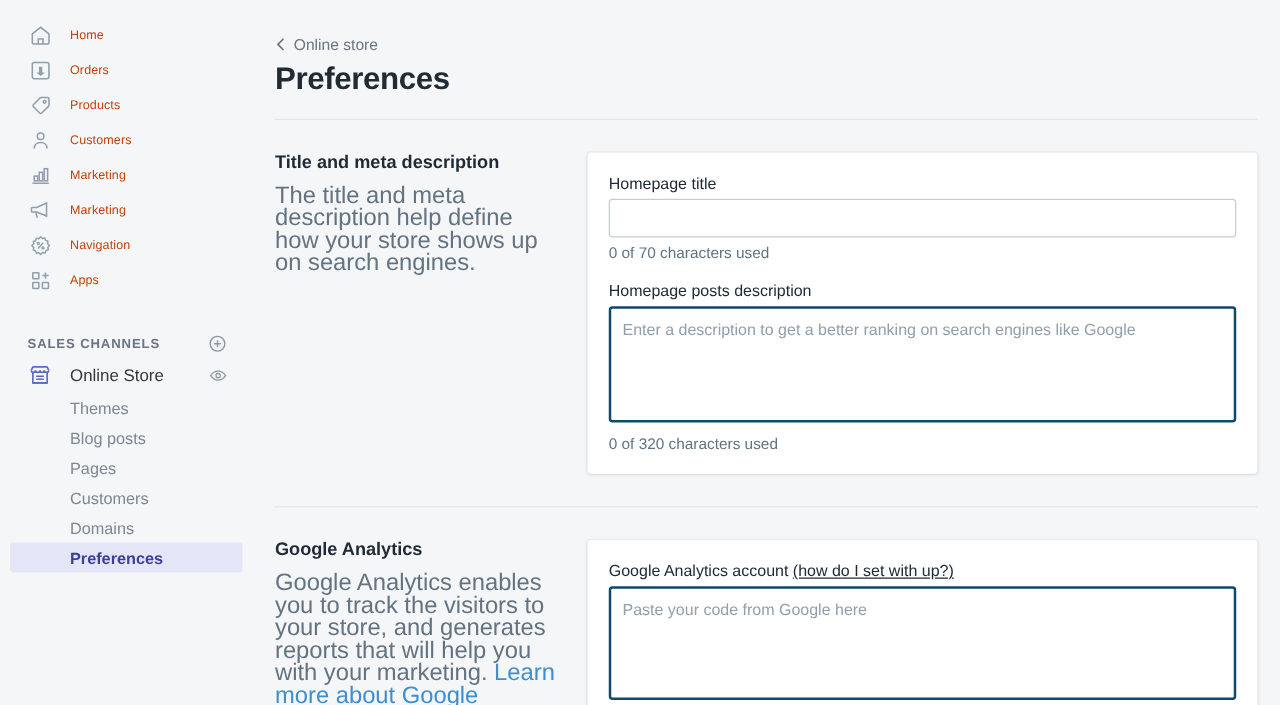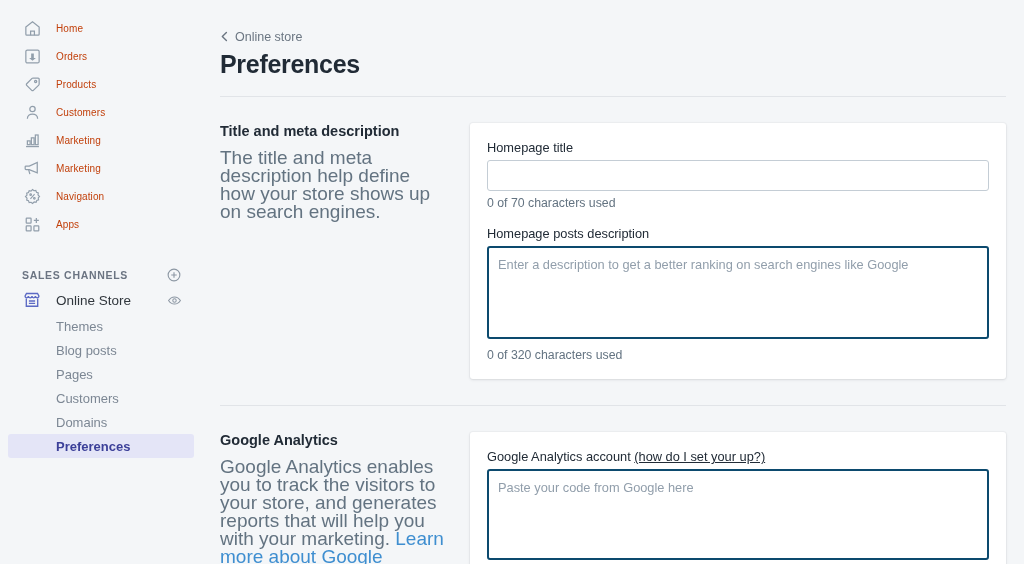--- a/index.html
+++ b/index.html
@@ -383,20 +383,20 @@
         <h2 class="sec-title">Google Analytics</h2>
         <p class="sec-desc"><span>Google Analytics enables you to track the visitors to your store, and generates reports that will help you with your marketing. </span><a>Learn more about Google Analytics</a><span class="ext-ico"><svg width="11" height="11" viewBox="0 0 12 12" fill="none" stroke="#3E8ED0" stroke-width="1.2" stroke-linecap="round" stroke-linejoin="round">
                 <path d="M9.6 6.9v3.1H1.9V2.3H5"></path>
                 <path d="M7.2 1.5h3.3v3.3"></path>
                 <path d="M5.4 6.6l5.1-5.1"></path>
               </svg></span><span>.</span></p>
       </div>
 
       <div class="card">
         <label class="field-label"><span>Google Analytics account</span>
-          <span class="helper-link">(how do I set your up?)</span>
+          <span class="helper-link">(how do I set with up?)</span>
         </label>
         <textarea class="text-area ga" placeholder="Paste your code from Google here" style=""></textarea>
       </div>
     </section>
 
   </main>
 </div>
 
 </body></html>

